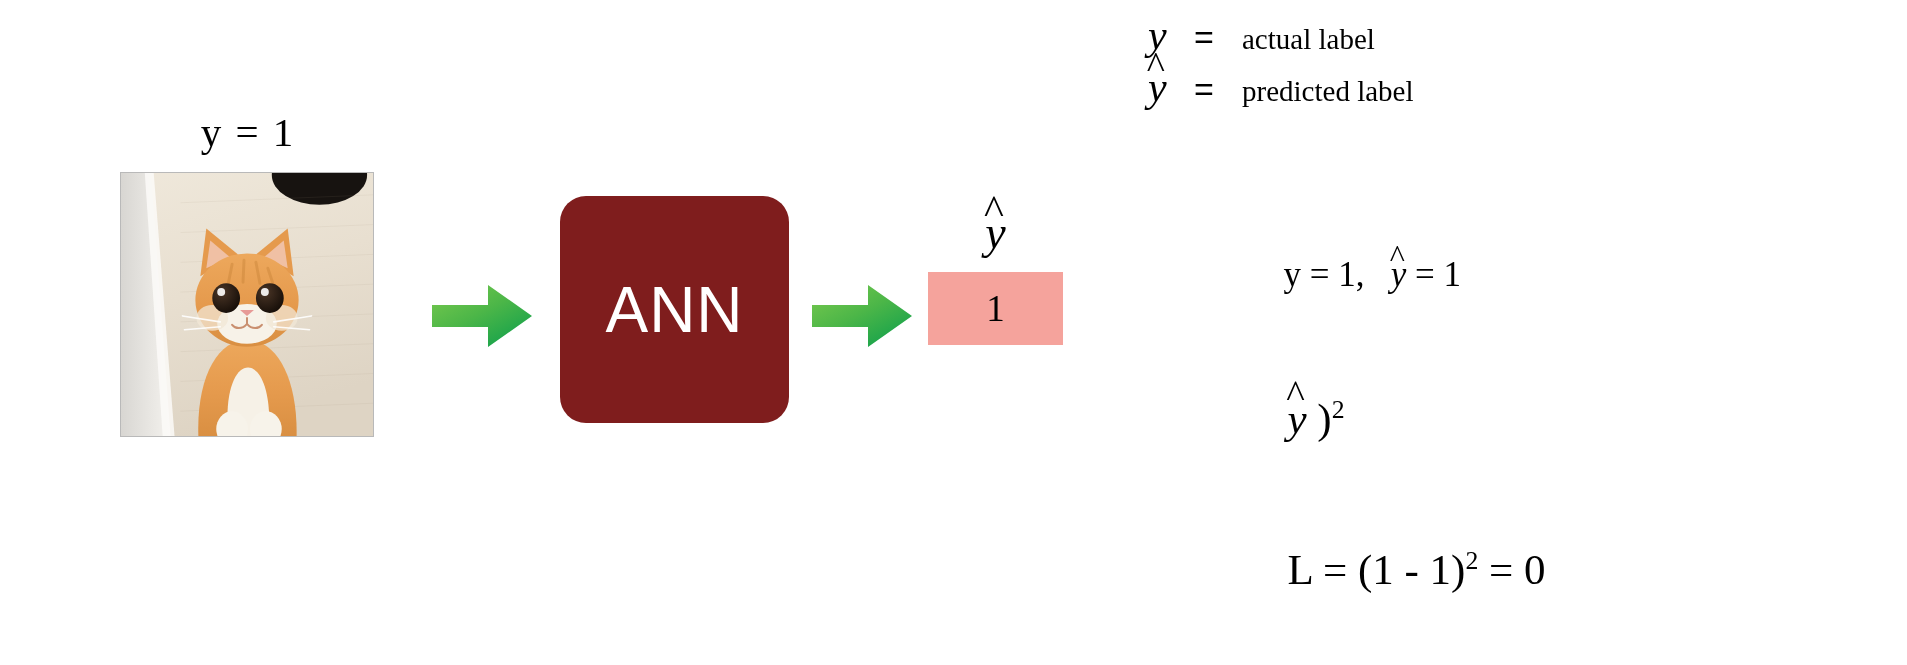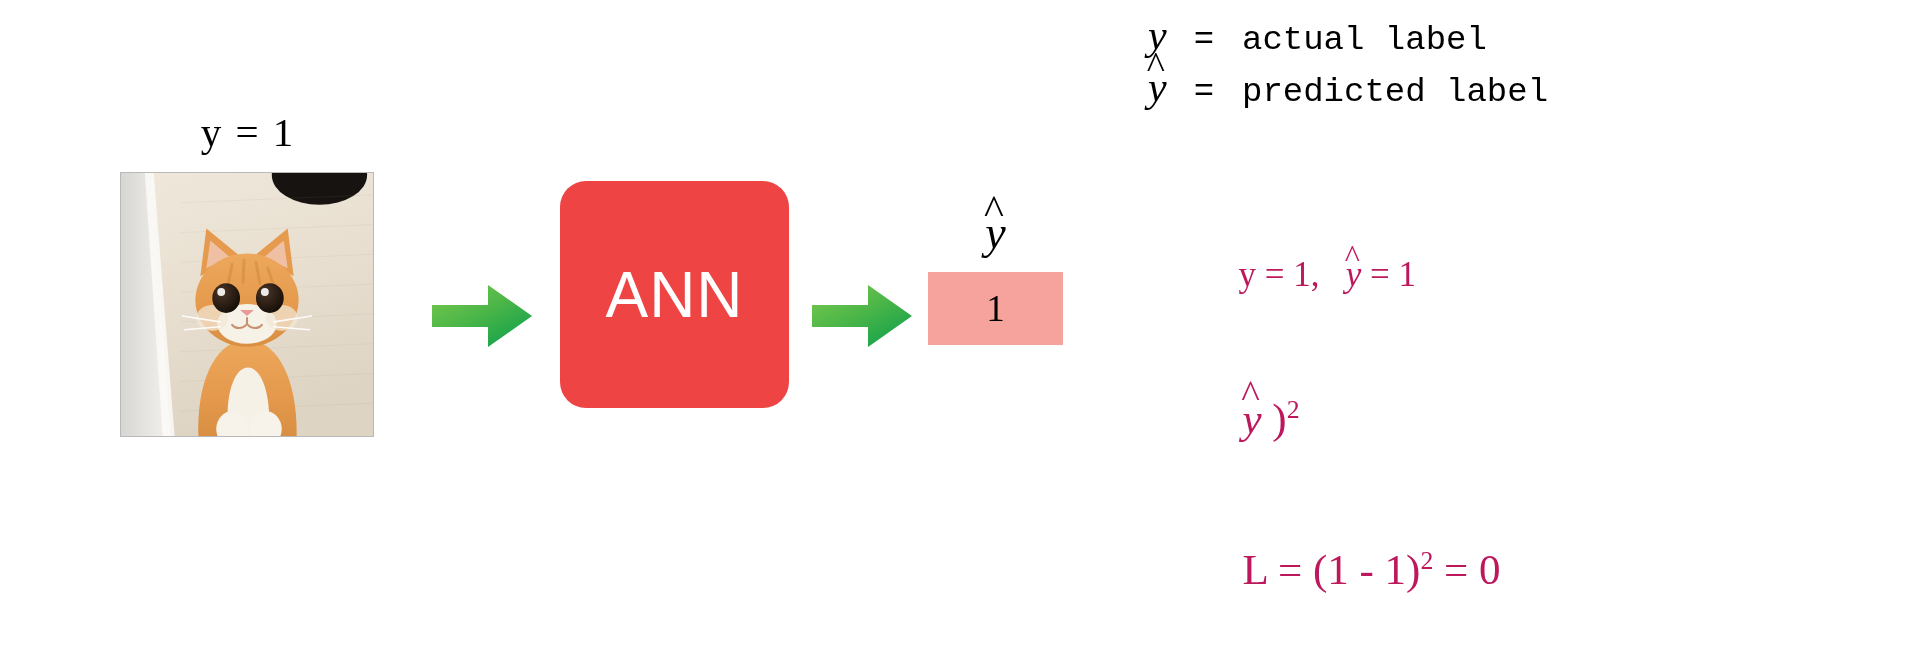--- a/index.html
+++ b/index.html
@@ -56,24 +56,24 @@
     height: 62px;
   }
   .arrow svg { display: block; width: 100%; height: 100%; }
   .arrow-1 { left: 432px; top: 285px; }
   .arrow-2 { left: 812px; top: 285px; }
 
   
   .ann-box {
     position: absolute;
     left: 560px;
-    top: 181px;
+    top: 196px;
     width: 229px;
     height: 227px;
-    background: #ef4444;
+    background: #7f1d1d;
     border-radius: 26px;
     display: flex;
     align-items: center;
     justify-content: center;
   }
   .ann-label {
     color: #ffffff;
     font-family: "Liberation Sans", "DejaVu Sans", sans-serif;
     font-size: 64px;
     font-weight: 400;
@@ -150,32 +150,32 @@
     font-style: normal;
     font-size: 0.92em;
   }
   .legend-eq {
     width: 48px;
     font-family: "Liberation Sans", "DejaVu Sans", sans-serif;
     font-size: 34px;
     line-height: 1;
   }
   .legend-text {
-    font-family: Liberation Mono, monospace;
-    font-size: 34px;
+    font-family: Liberation Serif, serif;
+    font-size: 29px;
     line-height: 1;
   }
 
   
   .equations {
     position: absolute;
-    left: 1178px;
+    left: 1223px;
     top: 222px;
     font-family: "Liberation Serif", "DejaVu Serif", serif;
-    color: #be185d;
+    color: #000000;
   }
   .eq-line {
     white-space: pre;
     line-height: 1;
   }
   .eq-line-1 {
     font-size: 35px;
     margin-left: 8px;
     margin-bottom: 27px;
   }

